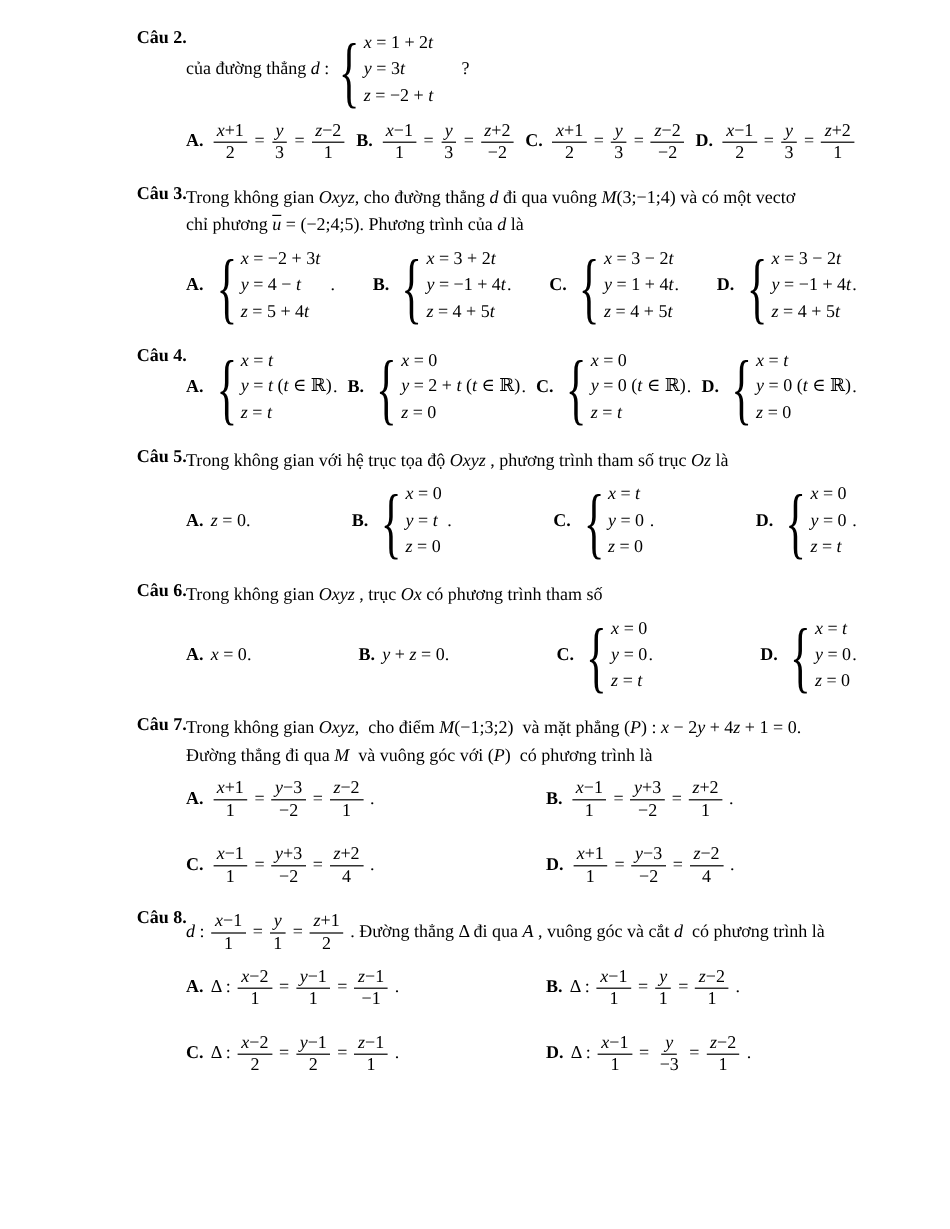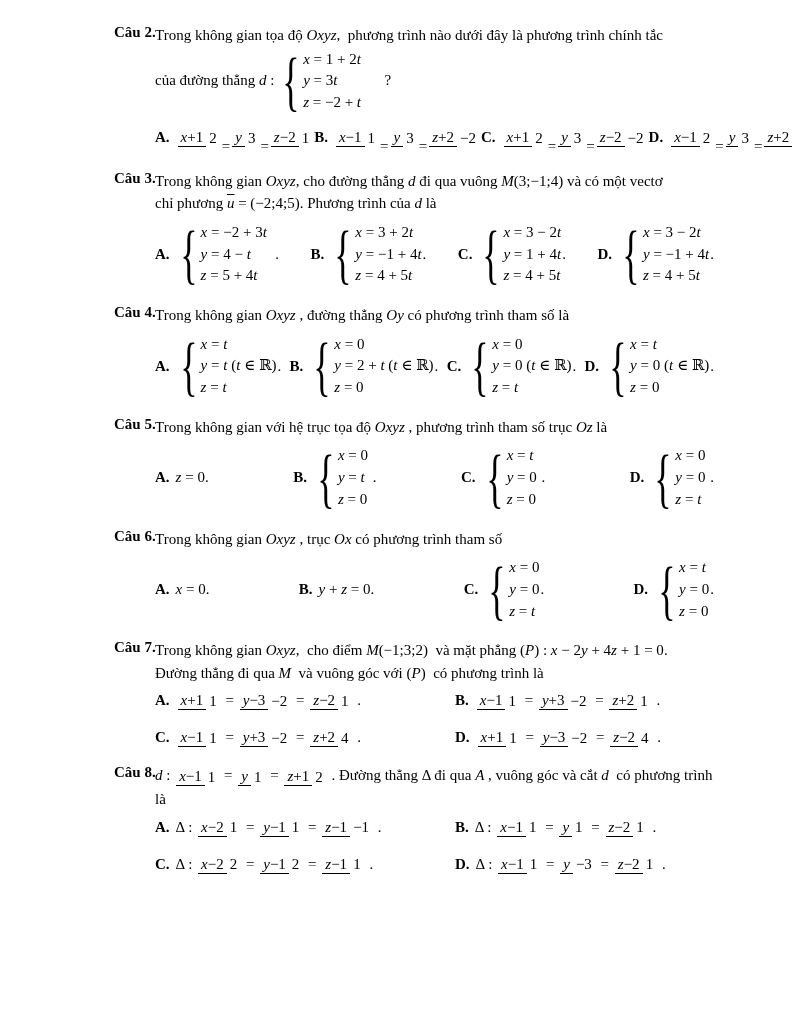--- a/index.html
+++ b/index.html
@@ -9,21 +9,21 @@
     font-family:"Liberation Serif","DejaVu Serif",serif;
     font-size:15px;
   }
   #page{padding:24px 78px 0 90px;}
   .q{position:relative;padding-left:65px;margin-bottom:15px;}
   .qnum{position:absolute;left:0;top:0;font-weight:bold;white-space:pre;margin-left:24px;}
   .stem-line{line-height:1.5;}
   .t{white-space:pre-wrap;}
   i{font-style:italic;}
   .frac{
-    display:inline-flex;flex-direction:row;align-items:center;
+    display:inline-flex;flex-direction:column;align-items:center;
     vertical-align:middle;margin:2px 2px;line-height:1.2;text-align:center;
   }
   .frac .nu{border-bottom:1px solid #000;padding:0 3px;}
   .frac .de{padding:0 3px;}
   .system{display:inline-flex;align-items:center;vertical-align:middle;margin:2px 1px;}
   .system .brace{
     font-size:50px;line-height:50px;display:inline-block;
     transform:scaleY(1.32) scaleX(0.72);transform-origin:center;
     font-weight:400;
   }
@@ -38,21 +38,20 @@
   .opt{display:inline-flex;align-items:center;}
   .optlabel{font-weight:bold;margin-right:6px;white-space:pre;}
   .vec{font-style:italic;text-decoration:overline;}
 </style>
 </head>
 <body>
 
 <div id="page">
     <div class="q">
       <span class="qnum">Câu 2.</span>
-      <div class="stem-line"><span class="t">Trong không gian tọa độ </span><span class="t"><i>Oxyz</i></span><span class="t">,  phương trình nào dưới đây là phương trình chính tắc</span></div>
       <div class="stem-line"><span class="t">của đường thẳng </span><span class="t"><i>d</i></span><span class="t"> : </span><span class="system">
           <span class="brace">{</span>
           <span class="syscol">
             <span class="sysline"><i>x</i> = 1 + 2<i>t</i></span>
             <span class="sysline"><i>y</i> = 3<i>t</i></span>
             <span class="sysline"><i>z</i> = −2 + <i>t</i></span>
           </span>
         </span><span class="t">      ?</span></div>
       <div class="opts row">
         <span class="opt">
@@ -175,21 +174,20 @@
               <span class="sysline"><i>y</i> = −1 + 4<i>t</i></span>
               <span class="sysline"><i>z</i> = 4 + 5<i>t</i></span>
             </span>
           </span>
           <span class="t">.</span>
         </span>
       </div>
     </div>
     <div class="q">
       <span class="qnum">Câu 4.</span>
-      <div class="stem-line"><span class="t">Trong không gian </span><span class="t"><i>Oxyz</i></span><span class="t"> , đường thẳng </span><span class="t"><i>Oy</i></span><span class="t"> có phương trình tham số là</span></div>
       <div class="opts row">
         <span class="opt">
           <b class="optlabel">A.</b>
           <span class="system">
             <span class="brace">{</span>
             <span class="syscol">
               <span class="sysline"><i>x</i> = <i>t</i></span>
               <span class="sysline"><i>y</i> = <i>t</i> (<i>t</i> ∈ ℝ)</span>
               <span class="sysline"><i>z</i> = <i>t</i></span>
             </span>

